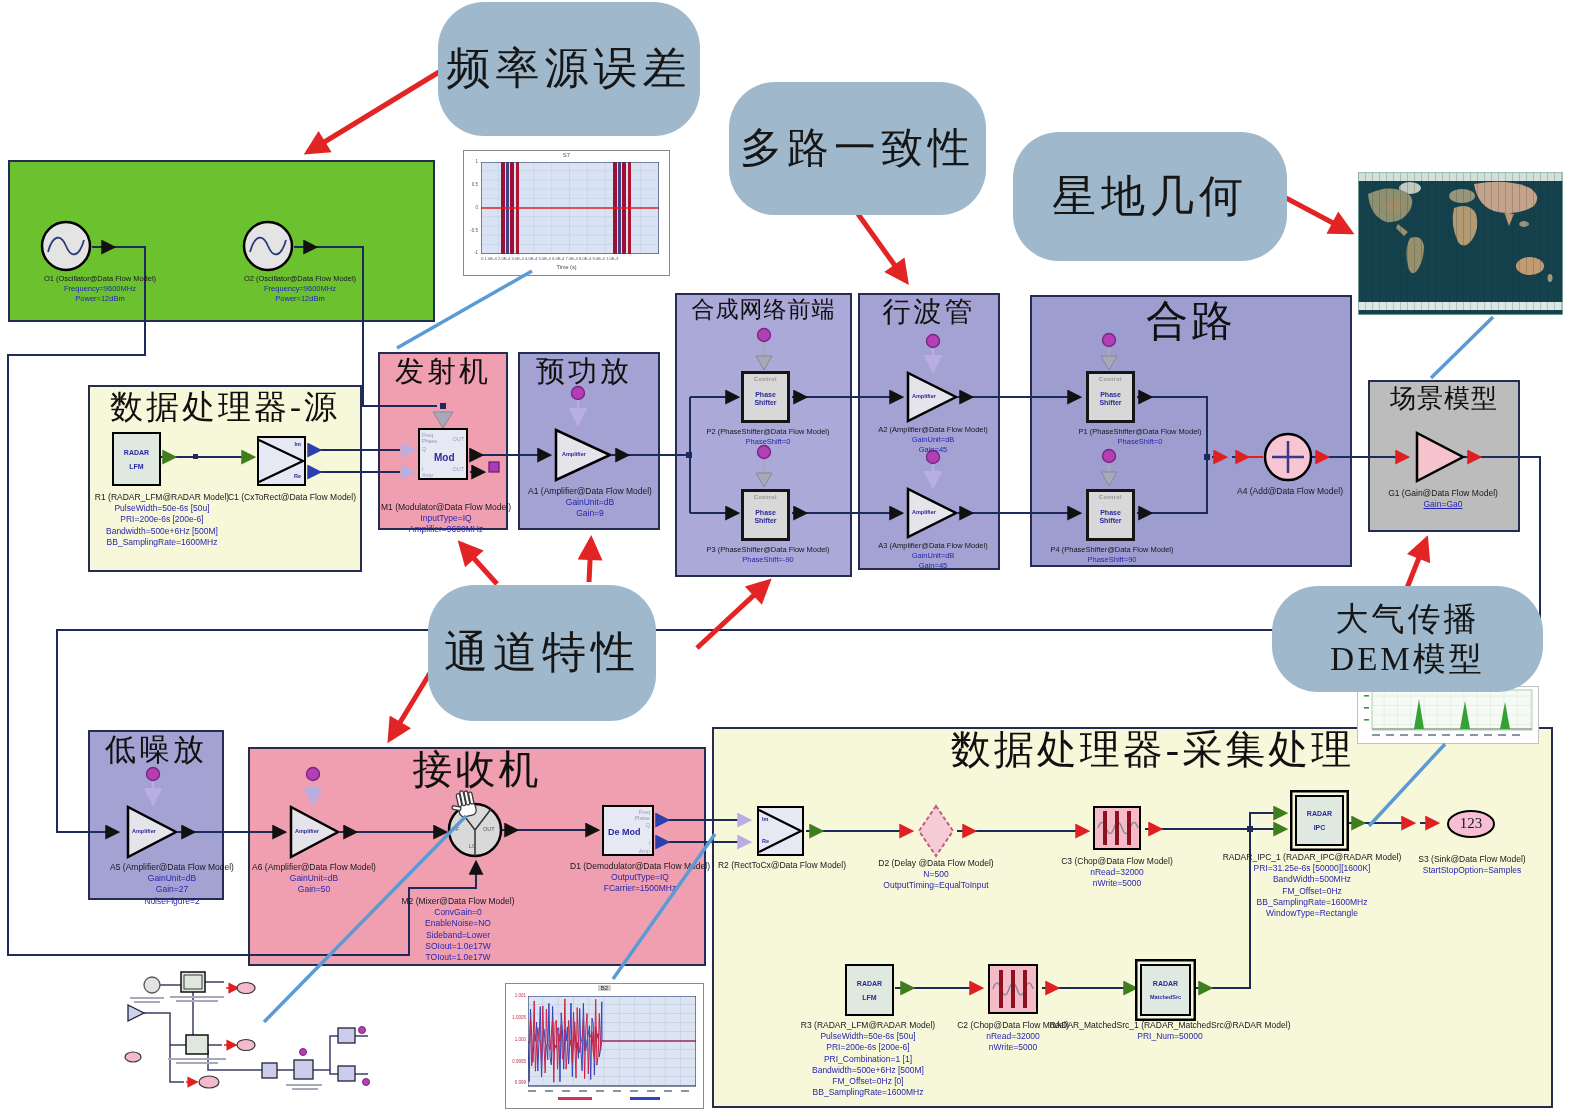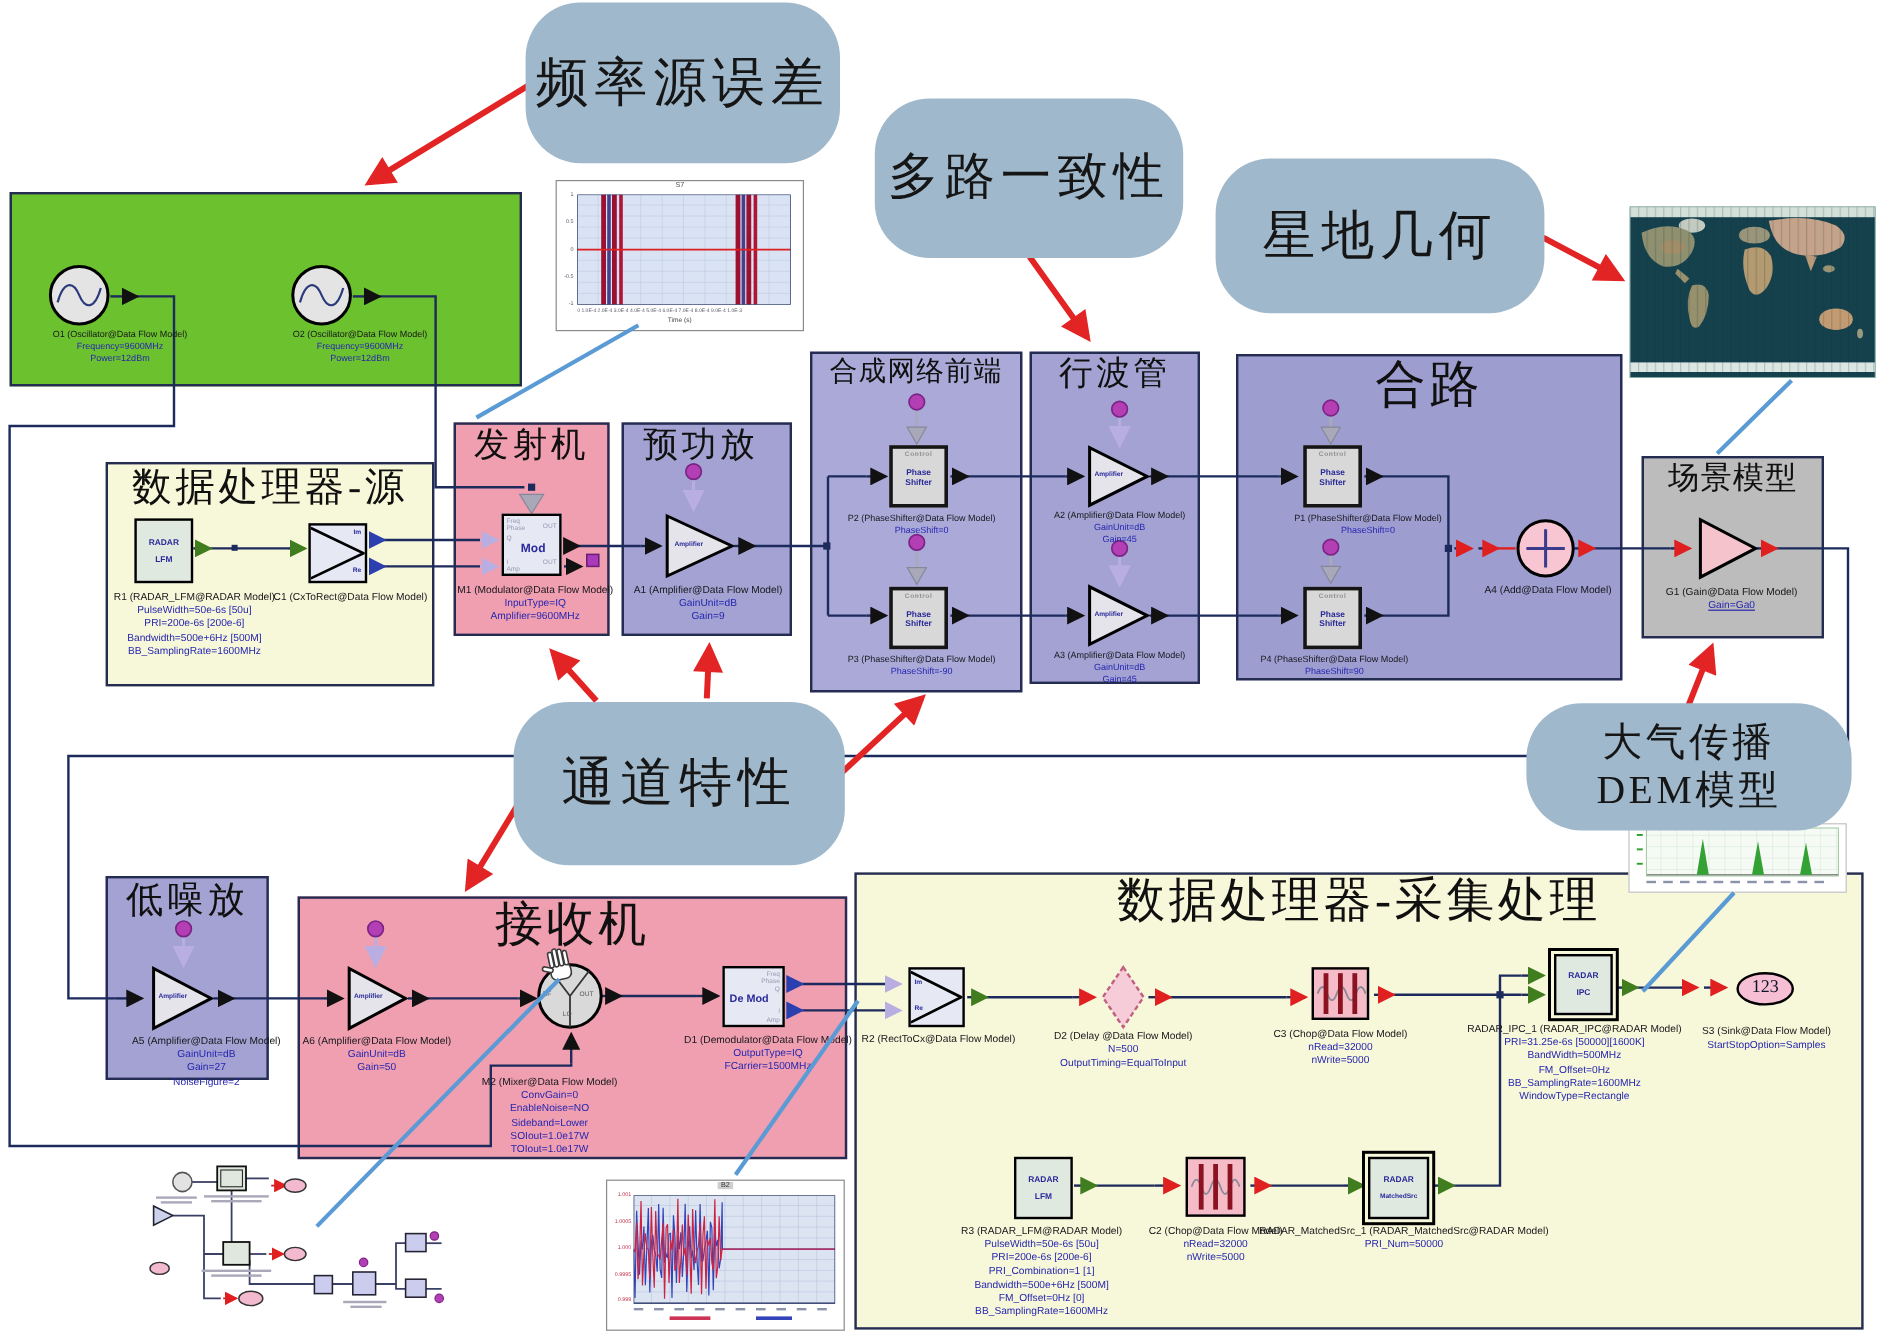--- a/index.html
+++ b/index.html
@@ -394,21 +394,21 @@
 
   <div class="bt" style="left:88px;top:390px;width:274px;font-size:33px;">数据处理器-源</div>
   <div class="bt" style="left:378px;top:356px;width:130px;font-size:29px;">发射机</div>
   <div class="bt" style="left:518px;top:356px;width:132px;font-size:29px;">预功放</div>
   <div class="bt" style="left:675px;top:298px;width:177px;font-size:23px;letter-spacing:1px;">合成网络前端</div>
   <div class="bt" style="left:858px;top:297px;width:142px;font-size:28px;">行波管</div>
   <div class="bt" style="left:1030px;top:299px;width:322px;font-size:42px;">合路</div>
   <div class="bt" style="left:1368px;top:385px;width:152px;font-size:26px;letter-spacing:1px;">场景模型</div>
   <div class="bt" style="left:88px;top:734px;width:136px;font-size:31px;">低噪放</div>
   <div class="bt" style="left:248px;top:749px;width:458px;font-size:40px;">接收机</div>
-  <div class="bt" style="left:712px;top:729px;width:841px;font-size:40px;">数据处理器-采集处理</div>
+  <div class="bt" style="left:712px;top:729px;width:841px;font-size:40px;padding-left:20px;">数据处理器-采集处理</div>
 
   <div class="par" style="left:100px;top:274px;font-size:7.5px;">
     <div>O1 (Oscillator@Data Flow Model)</div>
     <div class="v">Frequency=9600MHz</div>
     <div class="v">Power=12dBm</div>
   </div>
   <div class="par" style="left:300px;top:274px;font-size:7.5px;">
     <div>O2 (Oscillator@Data Flow Model)</div>
     <div class="v">Frequency=9600MHz</div>
     <div class="v">Power=12dBm</div>
@@ -416,21 +416,21 @@
   <div class="par" style="left:162px;top:492px;">
     <div>R1 (RADAR_LFM@RADAR Model)</div>
     <div class="v">PulseWidth=50e-6s [50u]</div>
     <div class="v">PRI=200e-6s [200e-6]</div>
     <div class="v">Bandwidth=500e+6Hz [500M]</div>
     <div class="v">BB_SamplingRate=1600MHz</div>
   </div>
   <div class="par" style="left:292px;top:492px;">
     <div>C1 (CxToRect@Data Flow Model)</div>
   </div>
-  <div class="par" style="left:446px;top:486px;">
+  <div class="par" style="left:446px;top:502px;">
     <div>M1 (Modulator@Data Flow Model)</div>
     <div class="v">InputType=IQ</div>
     <div class="v">Amplifier=9600MHz</div>
   </div>
   <div class="par" style="left:590px;top:486px;">
     <div>A1 (Amplifier@Data Flow Model)</div>
     <div class="v">GainUnit=dB</div>
     <div class="v">Gain=9</div>
   </div>
   <div class="par" style="left:768px;top:427px;font-size:7.5px;">
@@ -536,21 +536,21 @@
 
   <div class="co" style="left:438px;top:2px;width:262px;height:134px;font-size:44px;">
     <span>频率源误差</span>
   </div>
   <div class="co" style="left:729px;top:82px;width:257px;height:133px;font-size:42px;">
     <span>多路一致性</span>
   </div>
   <div class="co" style="left:1013px;top:132px;width:274px;height:129px;font-size:44px;">
     <span>星地几何</span>
   </div>
-  <div class="co" style="left:428px;top:585px;width:276px;height:136px;font-size:44px;">
+  <div class="co" style="left:428px;top:585px;width:228px;height:136px;font-size:44px;">
     <span>通道特性</span>
   </div>
   <div class="co" style="left:1272px;top:586px;width:271px;height:106px;font-size:33px;letter-spacing:3px;">
     <span>大气传播</span>
     <span>DEM模型</span>
   </div>
 
   <svg class="abs" width="1575" height="1118" style="left:0;top:0;z-index:58;pointer-events:none;">
     <g stroke="#5b9bd5" stroke-width="3.5" fill="none">
       <path d="M532,271 L397,348"></path>

